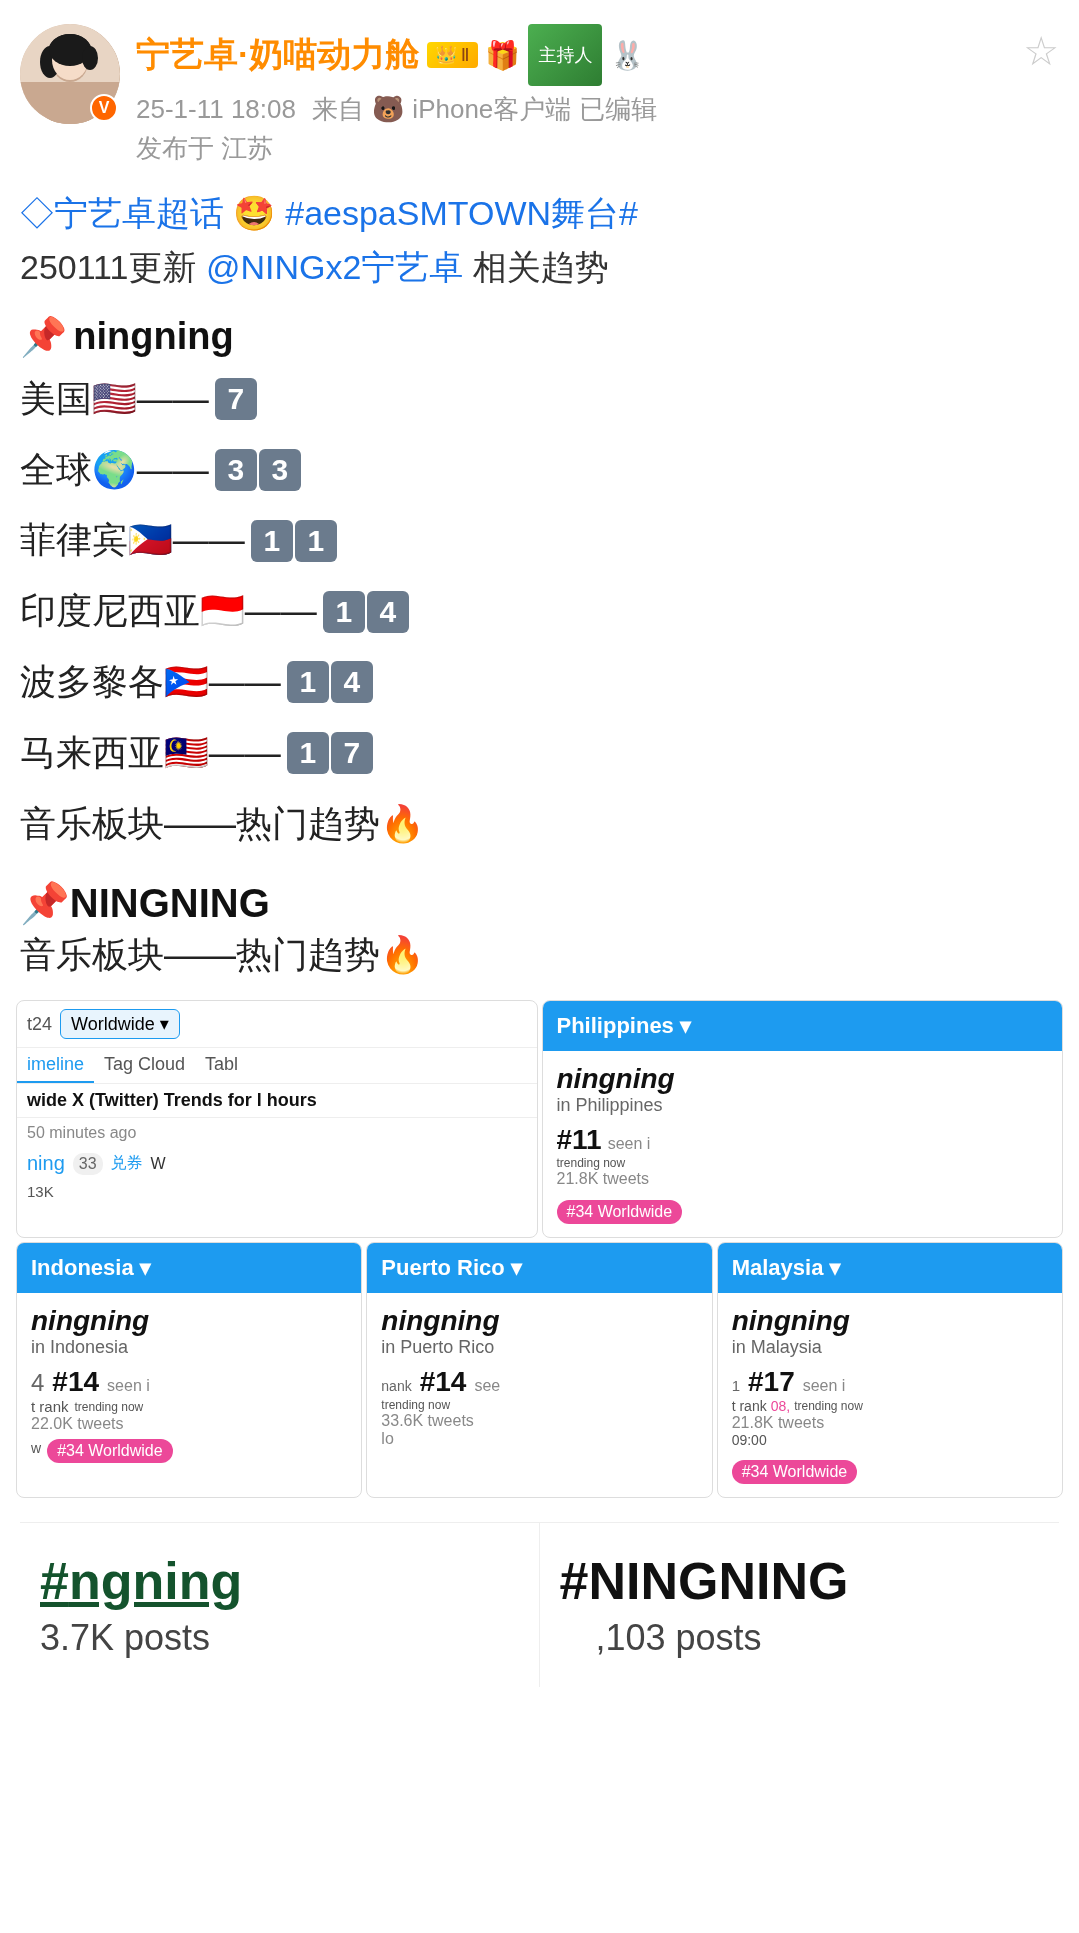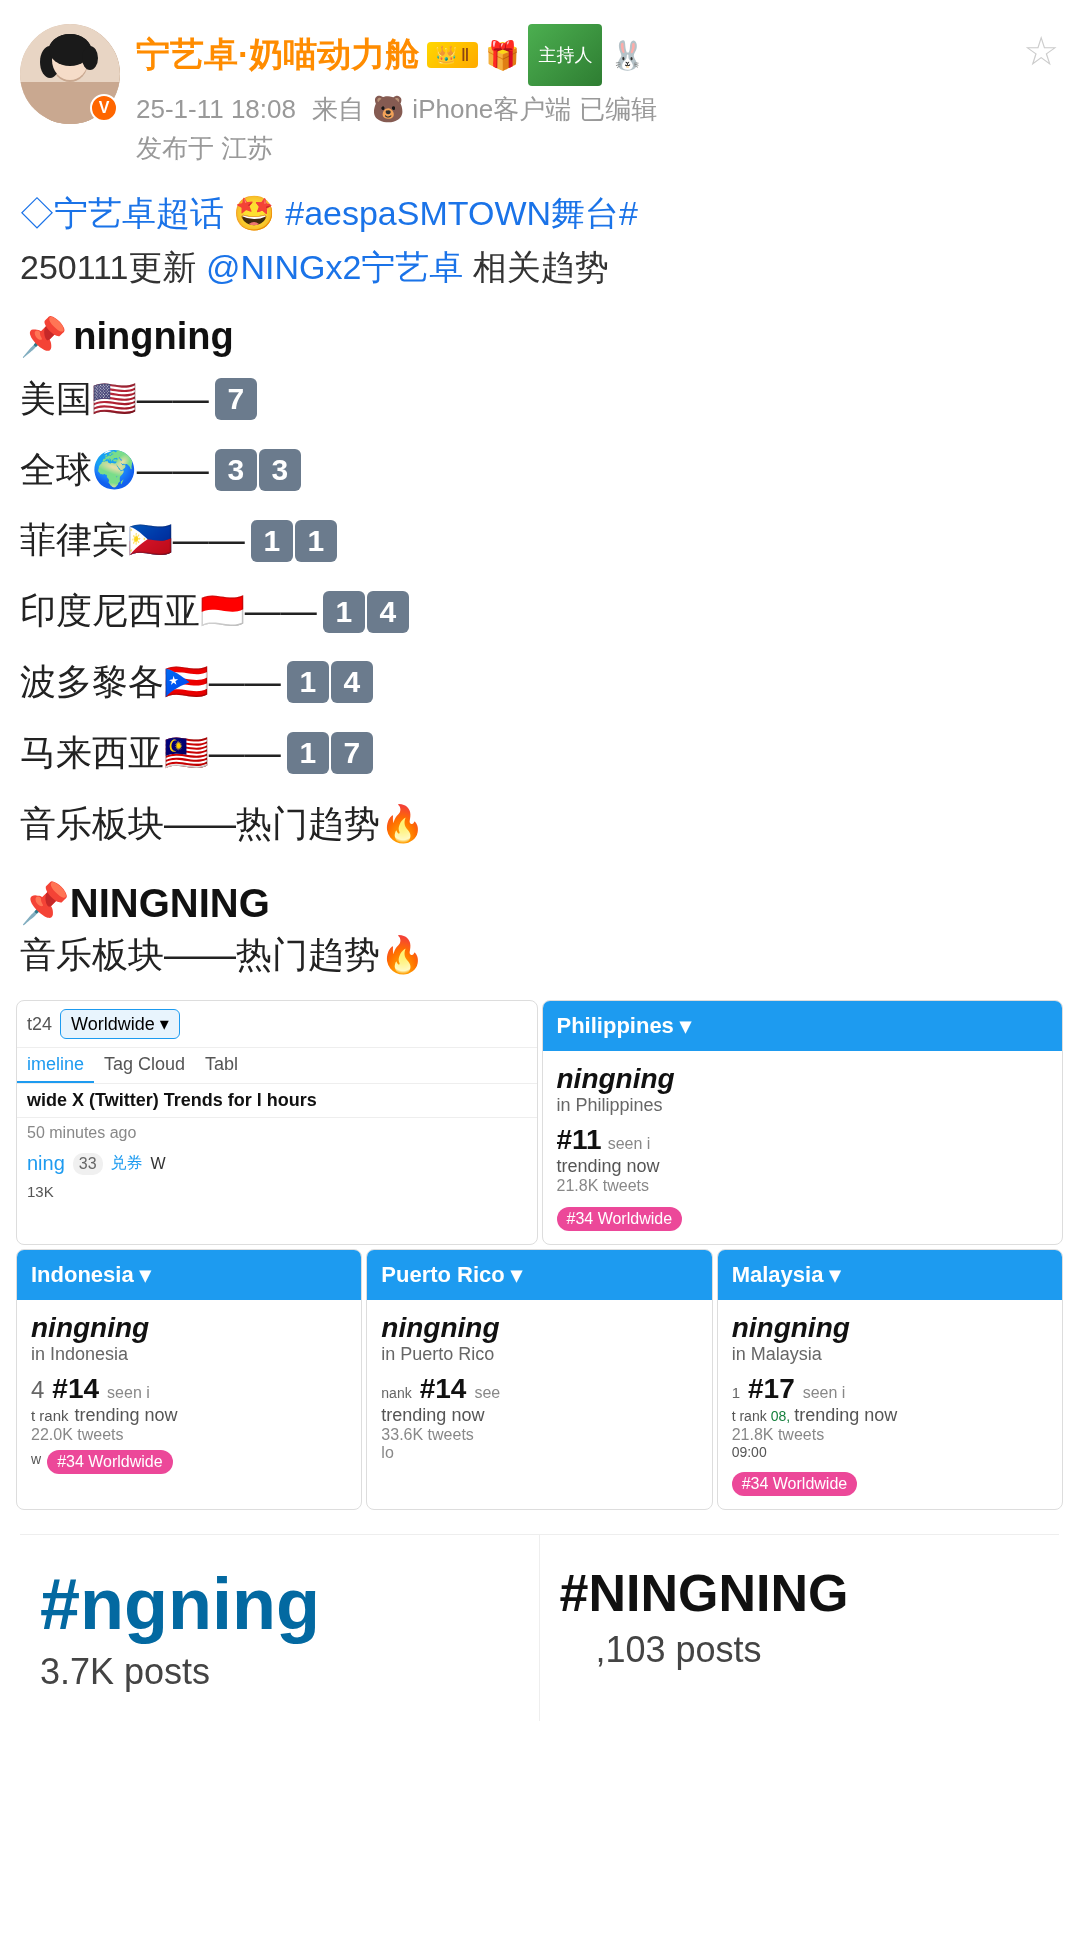--- a/index.html
+++ b/index.html
@@ -225,21 +225,21 @@
       font-weight: bold;
       color: #111;
     }
 
     .seen-label {
       font-size: 16px;
       color: #888;
     }
 
     .trending-label {
-      font-size: 18px;
+      font-size: 12px;
       color: #555;
     }
 
     .tweets-count {
       font-size: 16px;
       color: #888;
     }
 
     .ww-pill {
       background: #ec4899;
@@ -483,34 +483,34 @@
         <div class="card-content">
           <div class="italic-name">ningning</div>
           <div class="in-location">in Malaysia</div>
           <div style="display:flex; gap:8px; align-items:baseline;">
             <span style="font-size:15px; color:#666;">1</span>
             <span class="hash-rank">#17</span>
             <span class="seen-label">seen i</span>
           </div>
           <div style="display:flex; gap:4px; align-items:center;">
             <span style="font-size:14px; color:#555;">t rank</span>
-            <span style="font-size:14px; color:#15803d;">08,</span>
+            <span style="font-size:14px; color:#ec4899;">08,</span>
             <span class="trending-label">trending now</span>
           </div>
           <div class="tweets-count">21.8K tweets</div>
           <div style="font-size:14px; color:#555;">09:00</div>
           <div class="ww-pill">#34 Worldwide</div>
         </div>
       </div>
     </div>
   </div>
 
   <div style="display:grid; grid-template-columns:1fr 1fr; border-top:1px solid #eee; margin-top:24px;">
     <div style="padding:28px 20px; border-right:1px solid #eee;">
-      <div style="font-size:72px; font-weight:bold; color:#0369a1;">
+      <div style="font-size:52px; font-weight:bold; color:#14532d;text-decoration:underline;">
         #<span>ngning</span>
       </div>
       <div style="font-size:36px; color:#444; margin-top:6px;">3.7K posts</div>
     </div>
     <div style="padding:28px 20px;">
       <div style="font-size:52px; font-weight:bold; color:#111;">
         #<span>NINGNING</span>
       </div>
       <div style="font-size:36px; color:#444; margin-top:6px;margin-left:36px;">,103 posts</div>
     </div>

